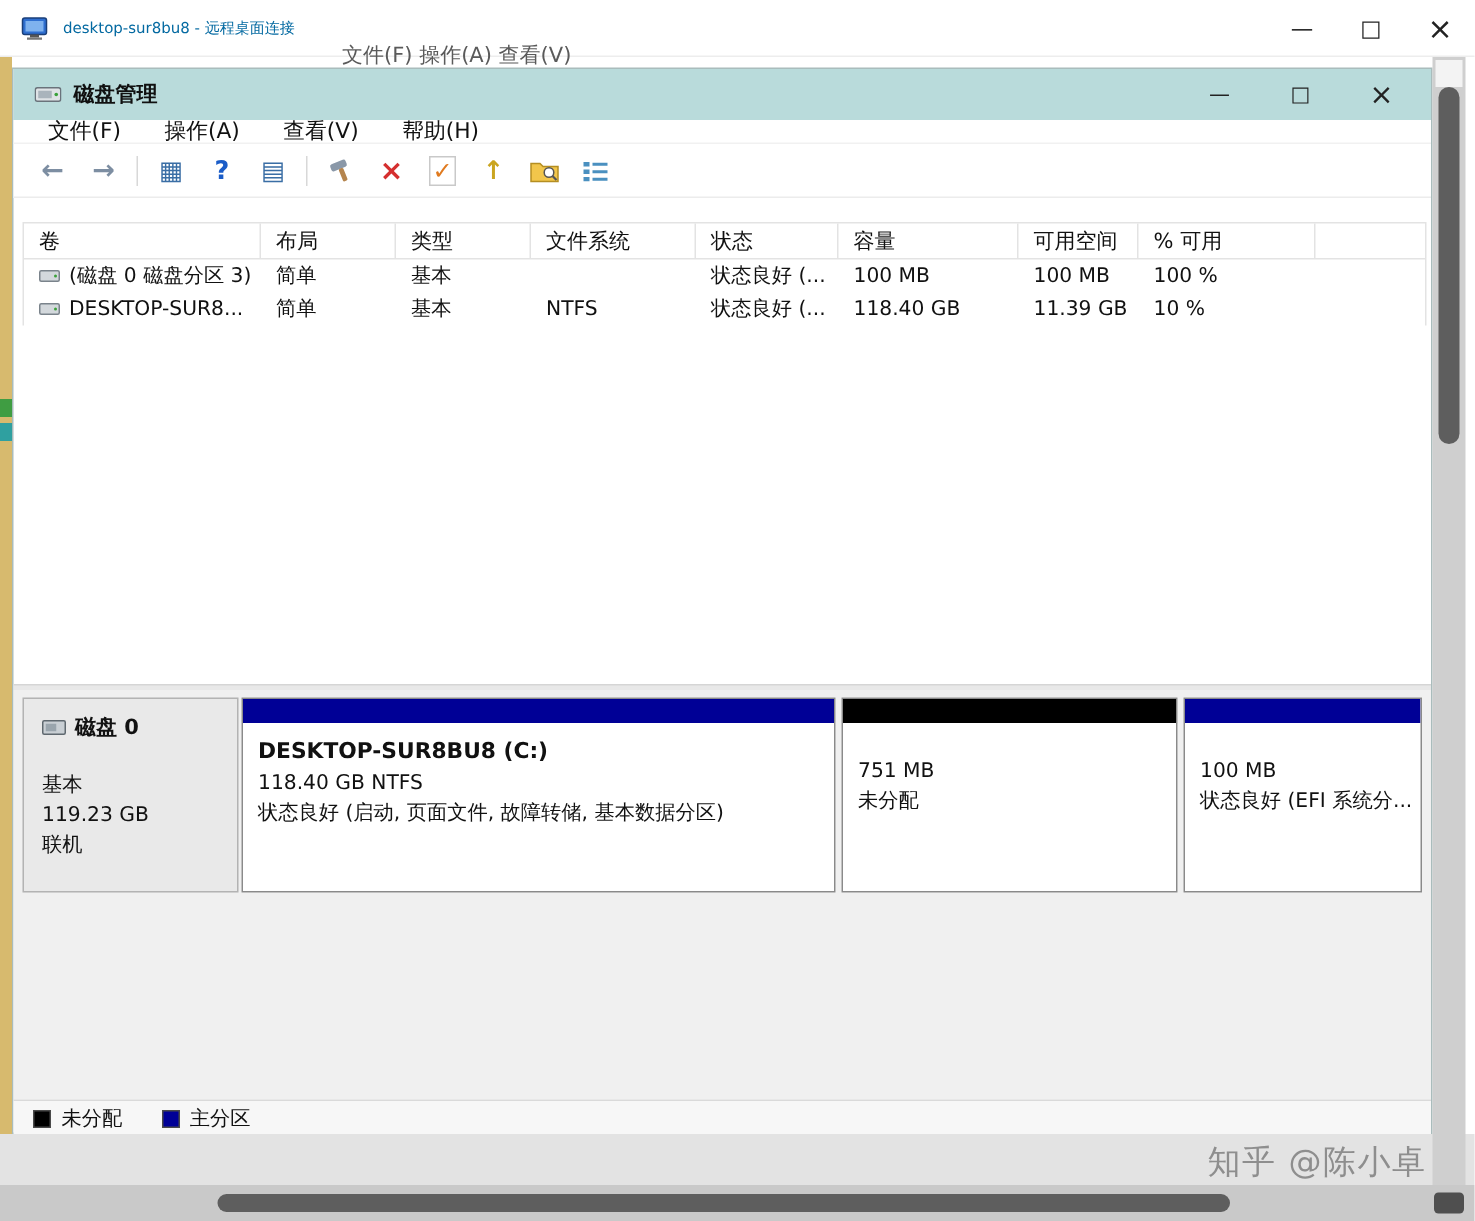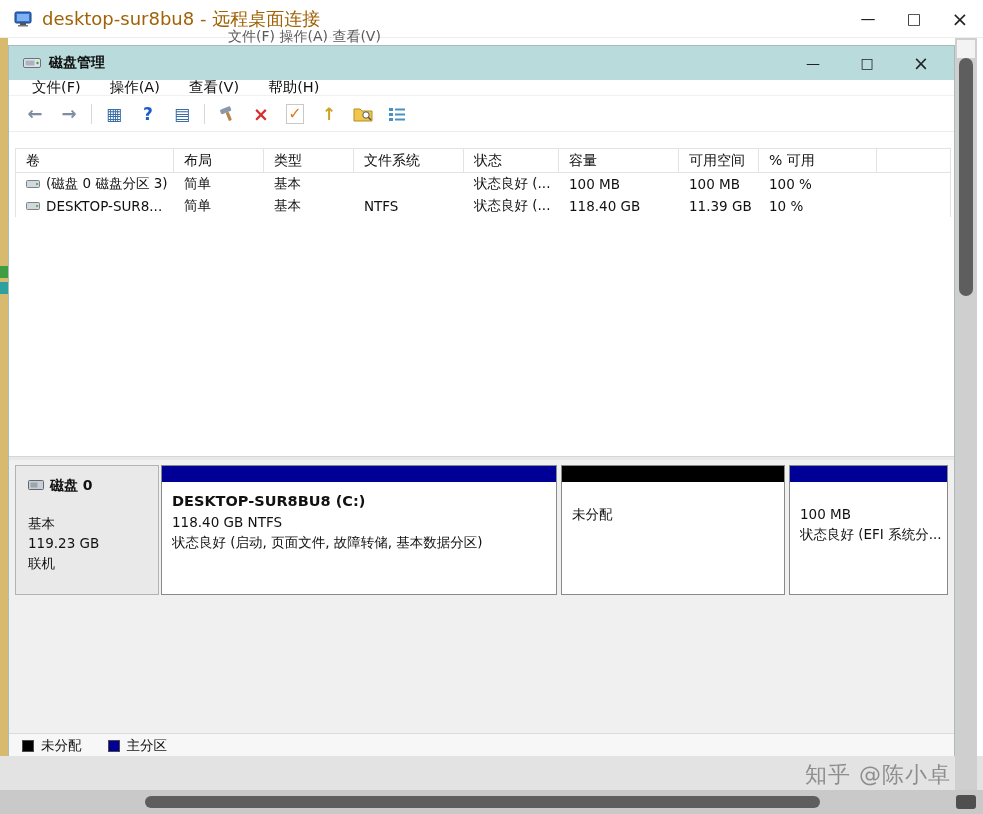--- a/index.html
+++ b/index.html
@@ -3,21 +3,21 @@
 <meta charset="utf-8">
 <style>
   * { margin:0; padding:0; box-sizing:border-box; font-family:"DejaVu Sans","Liberation Sans",sans-serif; }
   html,body { width:983px; height:814px; }
   body { position:relative; background:#ffffff; overflow:hidden; }
 
   
   .otb { position:absolute; left:0; top:0; width:983px; height:38px; background:#ffffff;
          border-bottom:1px solid #ededed; display:flex; align-items:center; z-index:3; }
   .otb-icon { margin-left:13px; width:20px; height:20px; display:flex; align-items:center; justify-content:center; }
-  .otb-title { margin-left:9px; font-size:18px; color:#a16207; }
+  .otb-title { margin-left:9px; font-size:10px; color:#0369a1; }
   .otb-controls { position:absolute; right:0; top:0; height:38px; display:flex; }
   .otb-btn { width:46px; height:38px; display:flex; align-items:center; justify-content:center; font-size:15px; color:#222; cursor:default; }
   .otb-btn.close { font-size:20px; }
 
   .bg-frag { position:absolute; left:228px; top:28px; height:17px; width:200px; overflow:hidden;
              color:#5a5a5a; font-size:14px; white-space:nowrap; z-index:4; }
 
   .left-strip { position:absolute; left:0; top:38px; width:8px; height:752px; background:#d7ba6e; z-index:1; }
   .left-strip .chip1 { position:absolute; left:0; top:228px; width:8px; height:12px; background:#3f9d42; }
   .left-strip .chip2 { position:absolute; left:0; top:244px; width:8px; height:12px; background:#2fa0a0; }
@@ -250,20 +250,21 @@
         <div class="part-bar" style="background-color: rgb(0, 0, 150);"></div>
         <div class="part-body">
           <div class="part-title">DESKTOP-SUR8BU8  (C:)</div>
           <div>118.40 GB NTFS</div>
           <div>状态良好 (启动, 页面文件, 故障转储, 基本数据分区)</div>
         </div>
       </div>
       <div class="part part2">
         <div class="part-bar" style="background-color: rgb(0, 0, 0);"></div>
         <div class="part-body" style="padding-top:22px;">
+          <div>751 MB</div>
           <div>未分配</div>
         </div>
       </div>
       <div class="part part3">
         <div class="part-bar" style="background-color: rgb(0, 0, 150);"></div>
         <div class="part-body" style="padding-top:22px;">
           <div>100 MB</div>
           <div>状态良好 (EFI 系统分...</div>
         </div>
       </div>

